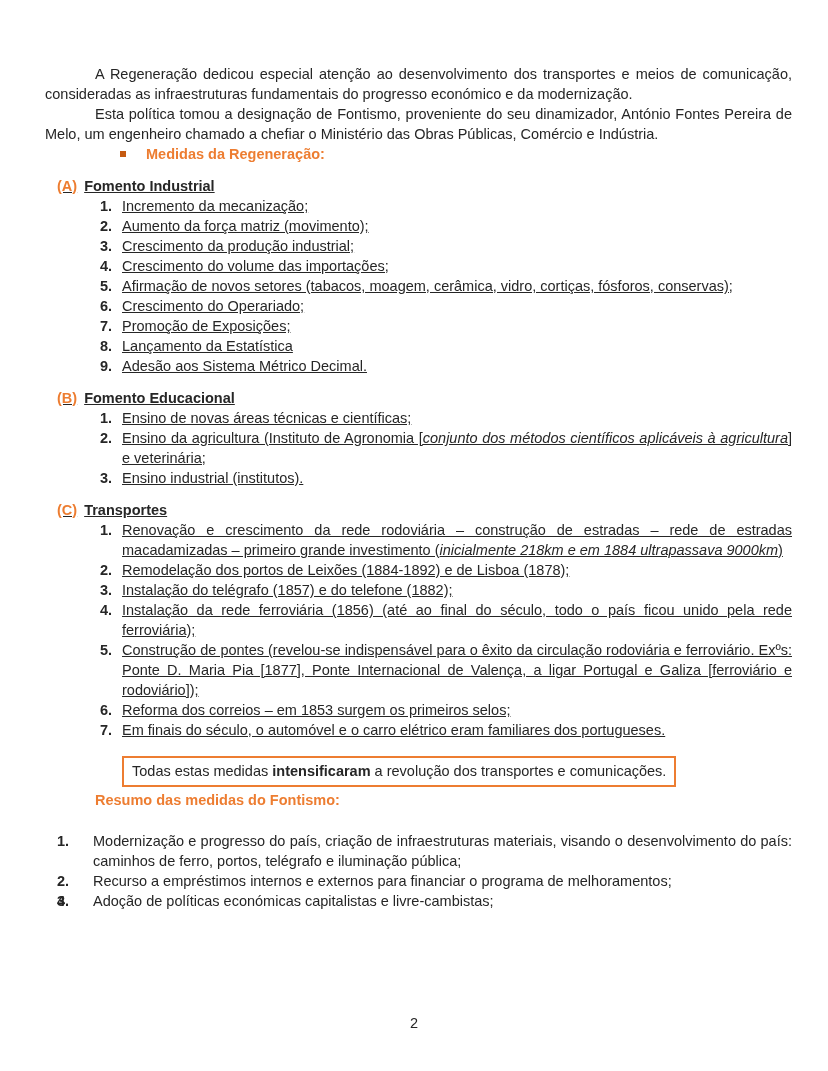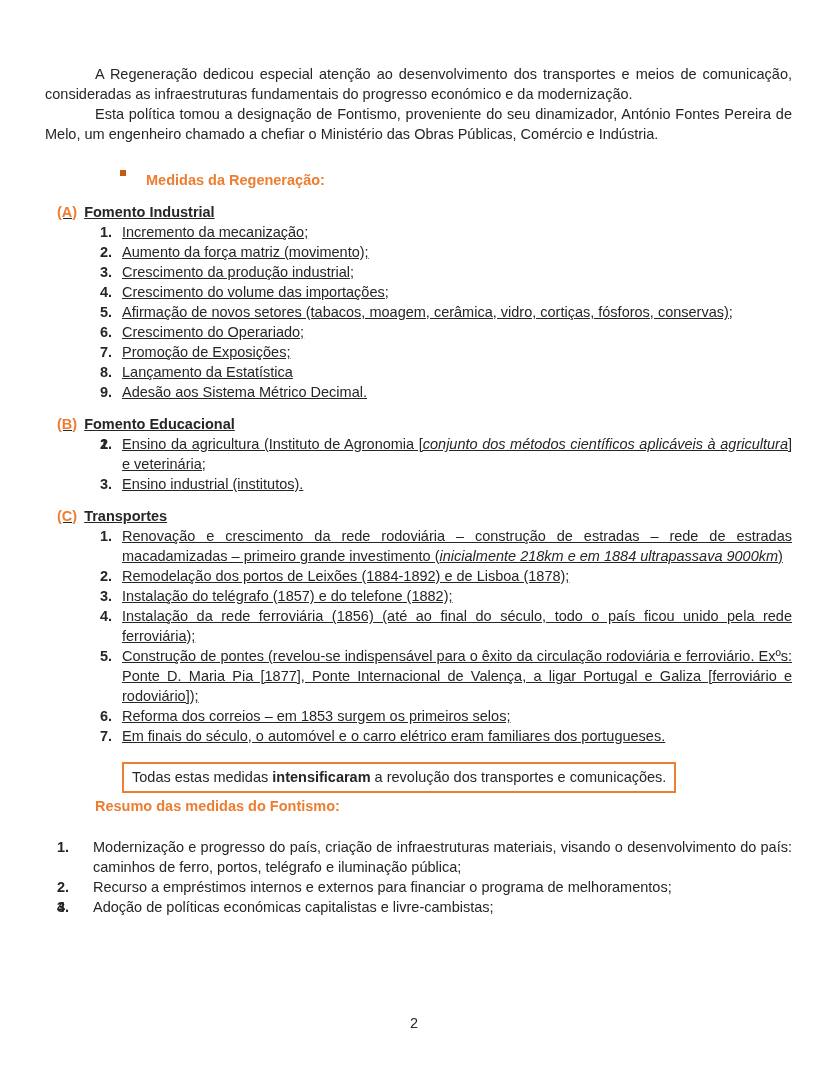--- a/index.html
+++ b/index.html
@@ -18,23 +18,24 @@
     font-family:"Liberation Sans","DejaVu Sans",sans-serif;
     font-size:14.5px;
     line-height:20px;
     color:var(--text);
     overflow:hidden;
   }
   .para{margin:0;text-align:justify;text-indent:50px;}
   .it{font-style:italic;}
   .bd{font-weight:bold;}
   .measures-heading{
-    margin-top:26px;
+    margin-top:0;
     padding-left:75px;
     display:flex;
+    align-items:center;
   }
   .bullet-square{
     width:6px;height:6px;
     background:var(--bullet);
     display:inline-block;
     margin-right:20px;
     flex:none;
   }
   .measures-title{color:var(--accent);font-weight:bold;}
   .section{margin-top:12px;text-decoration:underline;}
@@ -91,21 +92,21 @@
           <li><span class="num">5.</span><span><span>Afirmação de novos setores (tabacos, moagem, cerâmica, vidro, cortiças, fósforos, conservas);</span></span></li>
           <li><span class="num">6.</span><span><span>Crescimento do Operariado;</span></span></li>
           <li><span class="num">7.</span><span><span>Promoção de Exposições;</span></span></li>
           <li><span class="num">8.</span><span><span>Lançamento da Estatística</span></span></li>
           <li><span class="num">9.</span><span><span>Adesão aos Sistema Métrico Decimal.</span></span></li>
         </ol>
       </div>
       <div class="section">
         <div class="section-heading"><span class="sec-label">(B)</span><span class="sec-title">Fomento Educacional</span></div>
         <ol class="items">
-          <li><span class="num">1.</span></li>
+          <li><span class="num">1.</span><span><span>Ensino de novas áreas técnicas e científicas;</span></span></li>
           <li><span class="num">2.</span><span><span>Ensino da agricultura (Instituto de Agronomia [</span><span class="it">conjunto dos métodos científicos aplicáveis à agricultura</span><span>] e veterinária;</span></span></li>
           <li><span class="num">3.</span><span><span>Ensino industrial (institutos).</span></span></li>
         </ol>
       </div>
       <div class="section">
         <div class="section-heading"><span class="sec-label">(C)</span><span class="sec-title">Transportes</span></div>
         <ol class="items">
           <li><span class="num">1.</span><span><span>Renovação e crescimento da rede rodoviária – construção de estradas – rede de estradas macadamizadas – primeiro grande investimento (</span><span class="it">inicialmente 218km e em 1884 ultrapassava 9000km</span><span>)</span></span></li>
           <li><span class="num">2.</span><span><span>Remodelação dos portos de Leixões (1884-1892) e de Lisboa (1878);</span></span></li>
           <li><span class="num">3.</span><span><span>Instalação do telégrafo (1857) e do telefone (1882);</span></span></li>

